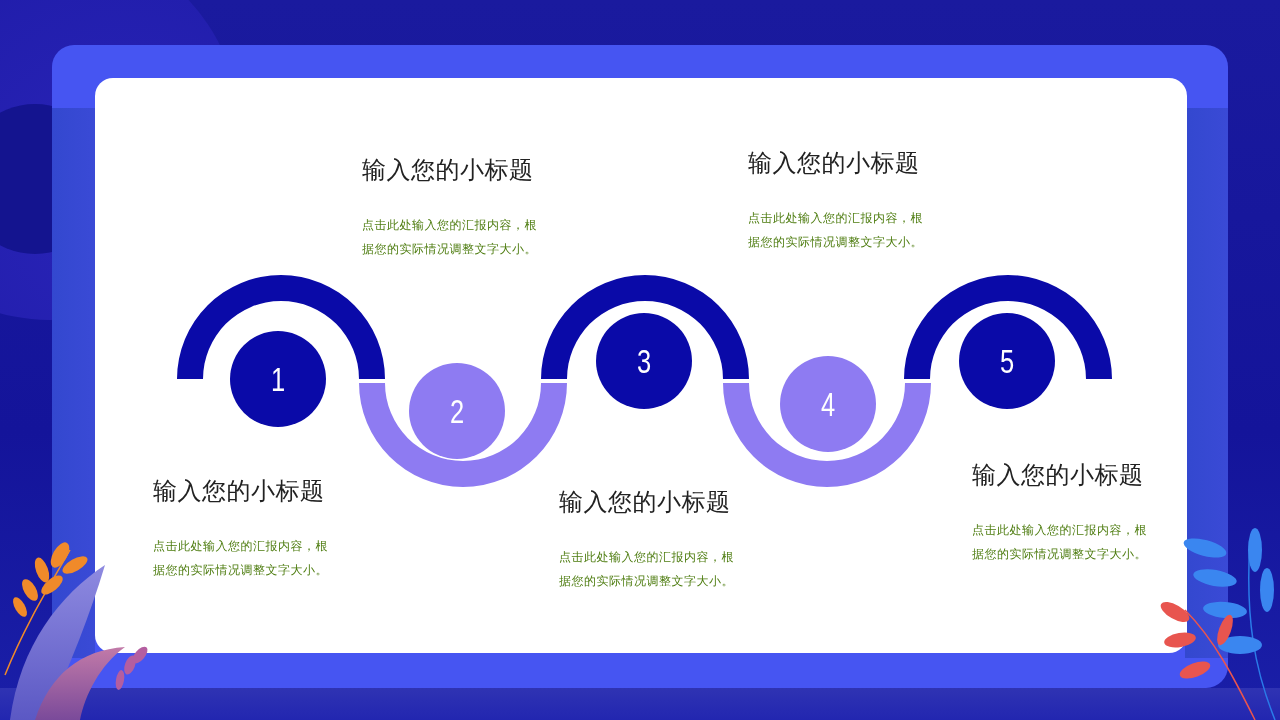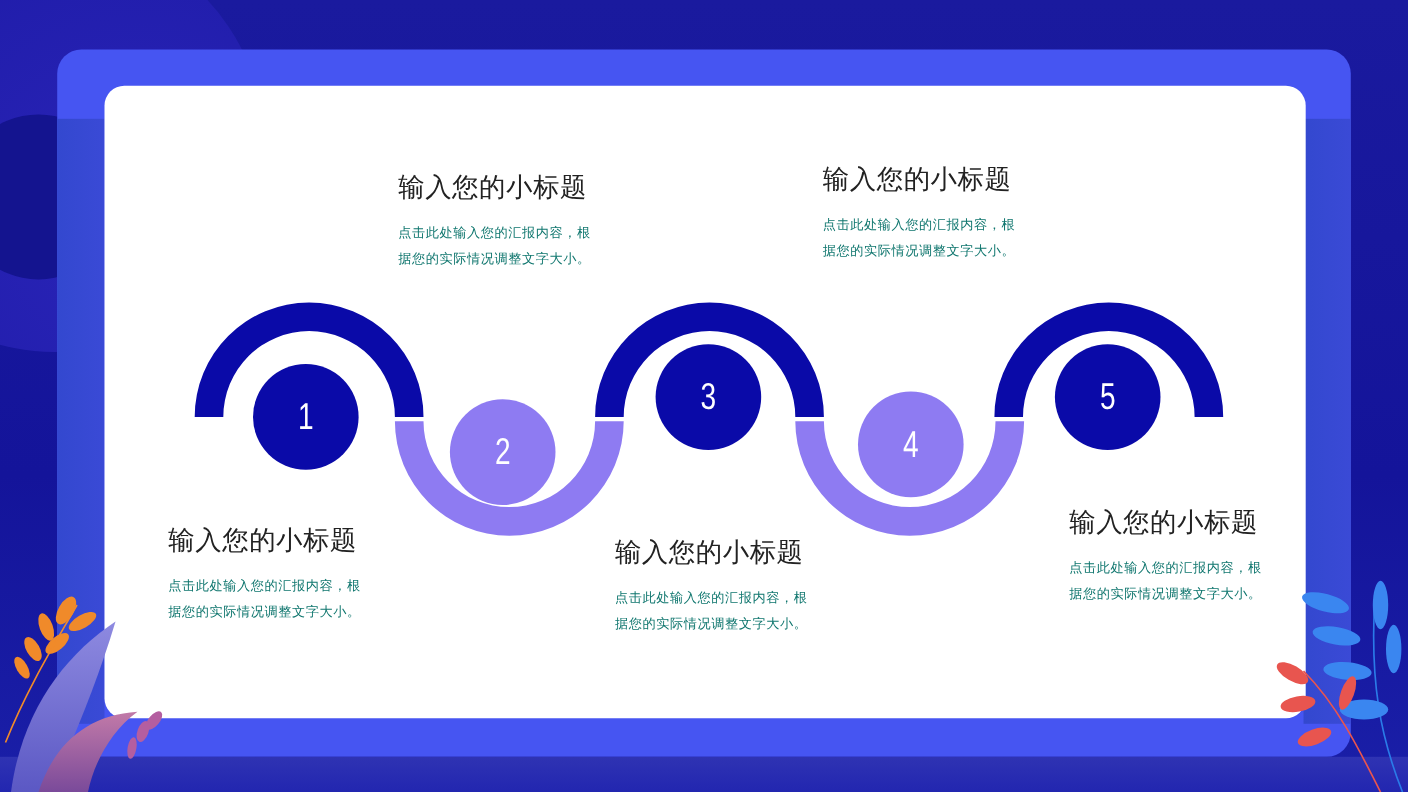--- a/index.html
+++ b/index.html
@@ -12,23 +12,23 @@
   .frame-side{position:absolute;top:108px;height:550px;width:43px;
     background:linear-gradient(90deg,#3348cf,#3a4ad6);}
   .floor{position:absolute;left:0;top:688px;width:1280px;height:32px;
     background:linear-gradient(180deg,#2f33b3,#2226b0);}
   .card{position:absolute;left:95px;top:78px;width:1092px;height:575px;
     background:#ffffff;border-radius:18px;}
   svg.arcs{position:absolute;left:0;top:0;}
   .num{position:absolute;width:60px;text-align:center;color:#fff;
     font-family:"Liberation Sans","DejaVu Sans",sans-serif;font-size:34px;
     transform:scaleX(0.75);}
-  .block{position:absolute;width:220px;}
+  .block{position:absolute;width:220px;font-family:Liberation Serif, serif;}
   .block .title{font-size:24px;color:#222;line-height:30px;letter-spacing:0.5px;white-space:nowrap;}
-  .block .body{margin-top:14px;font-size:12px;color:#0f766e;line-height:24px;width:175px;letter-spacing:0.5px;}
+  .block .body{margin-top:28px;font-size:12px;color:#4d7c0f;line-height:24px;width:175px;letter-spacing:0.5px;}
   .plant{position:absolute;}
 </style>
 </head>
 <body>
 
 <div class="bg-circle" style="left:-140px;top:-60px;width:380px;height:380px;background:radial-gradient(circle at 70% 70%,#2a24b8,#1c1aa5);"></div>
 <div class="bg-circle" style="left:-40px;top:104px;width:150px;height:150px;background:#14148f;"></div>
 
 <div class="frame"></div>
 <div class="frame-side" style="left:52px;"></div>

